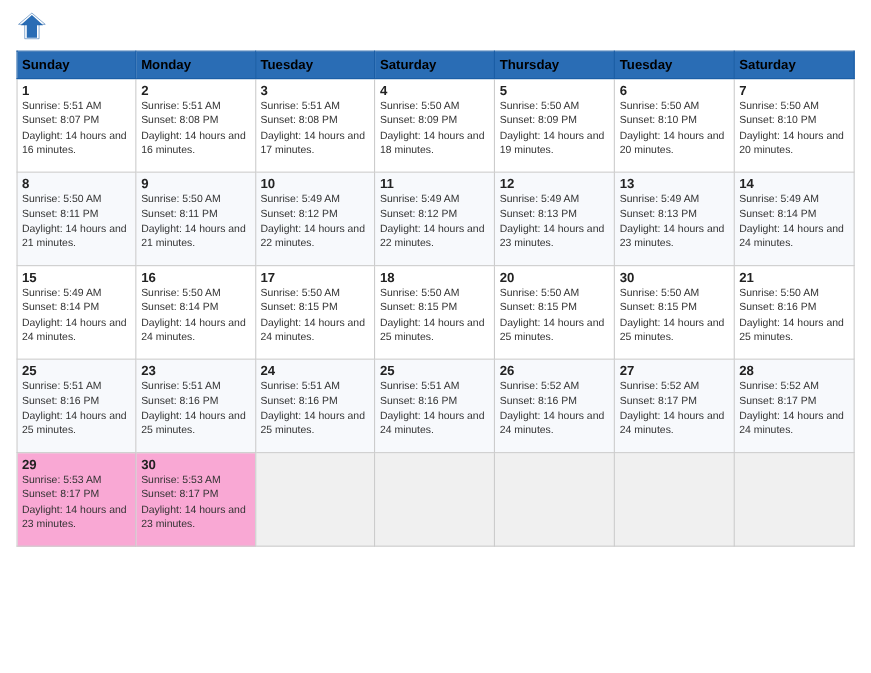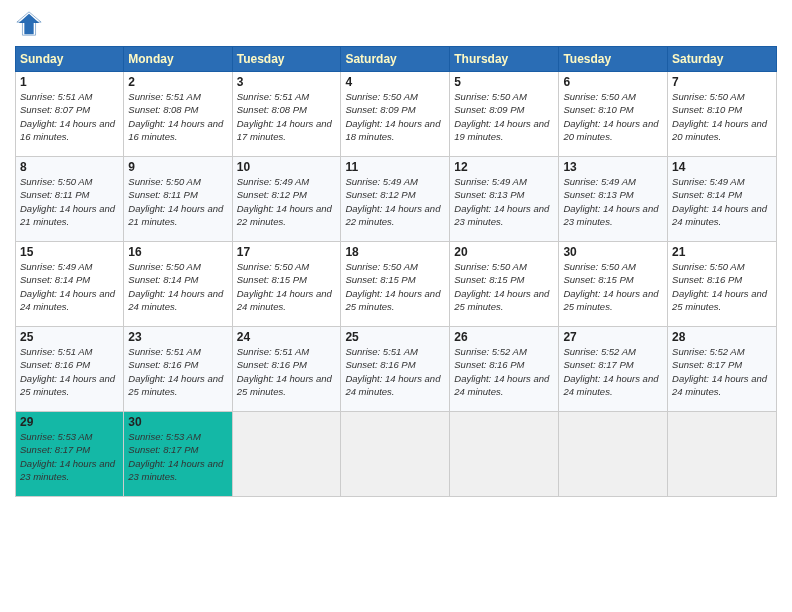--- a/index.html
+++ b/index.html
@@ -58,21 +58,21 @@
       font-size: 13px;
       color: #555;
     }
     .calendar {
       width: 100%;
       border-collapse: collapse;
       border: 1px solid #ccc;
     }
     .calendar th {
       background: #2a6db5;
-      color: #fef9c3;
+      color: #000000;
       font-size: 12px;
       font-weight: bold;
       padding: 5px 4px;
       text-align: left;
       border: 1px solid #1a5da5;
     }
     .calendar td {
       vertical-align: top;
       border: 1px solid #ccc;
       padding: 3px 4px;
@@ -88,27 +88,26 @@
       font-size: 12px;
       font-weight: bold;
       color: #222;
       display: block;
       margin-bottom: 1px;
     }
     .day-info {
       font-size: 9.5px;
       color: #333;
       line-height: 1.4;
-      font-style: italic;
     }
     .empty-cell {
       background: #f0f0f0 !important;
     }
     .calendar tr:last-child td {
-      background: #14b8a6;
+      background: #f9a8d4;
     }
   </style>
 </head>
 <body>
 
 <div class="page">
   <div class="header">
     <div class="logo">
       <svg class="logo-icon" viewBox="0 0 30 30" xmlns="http://www.w3.org/2000/svg">
         <polygon points="15,4 26,14 20,14 20,26 10,26 10,14 4,14" fill="#2a6db5"></polygon>

